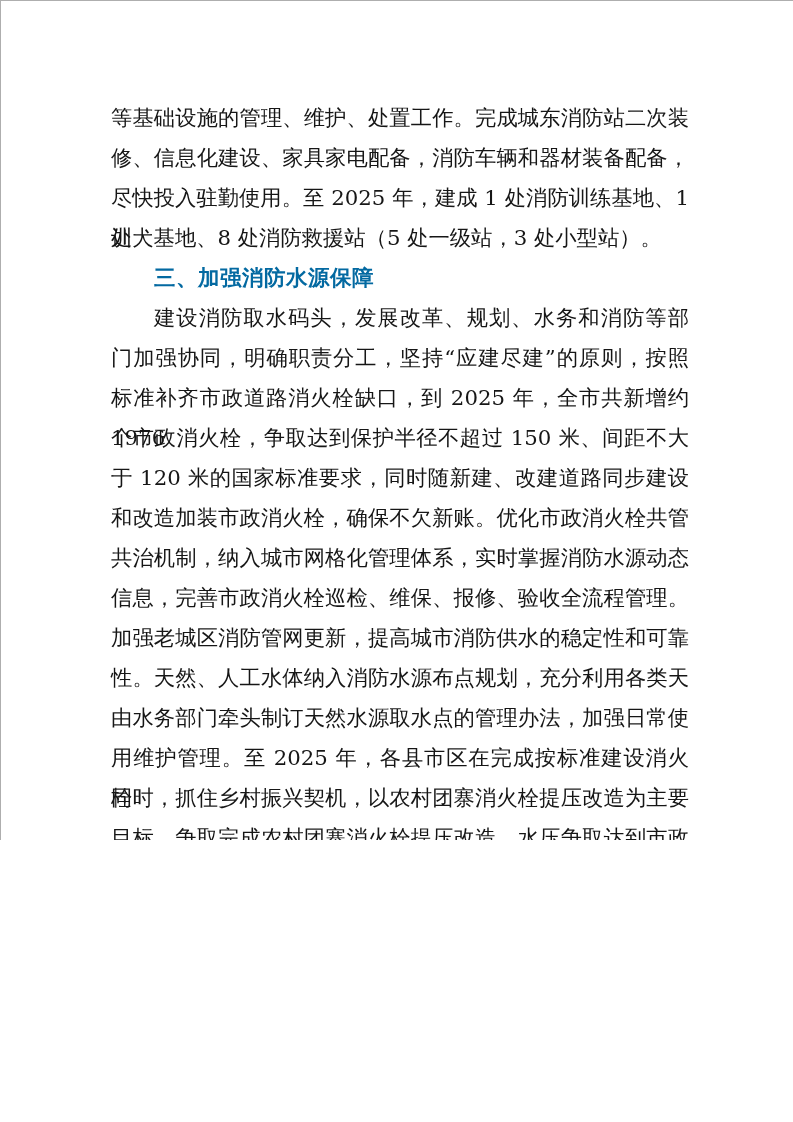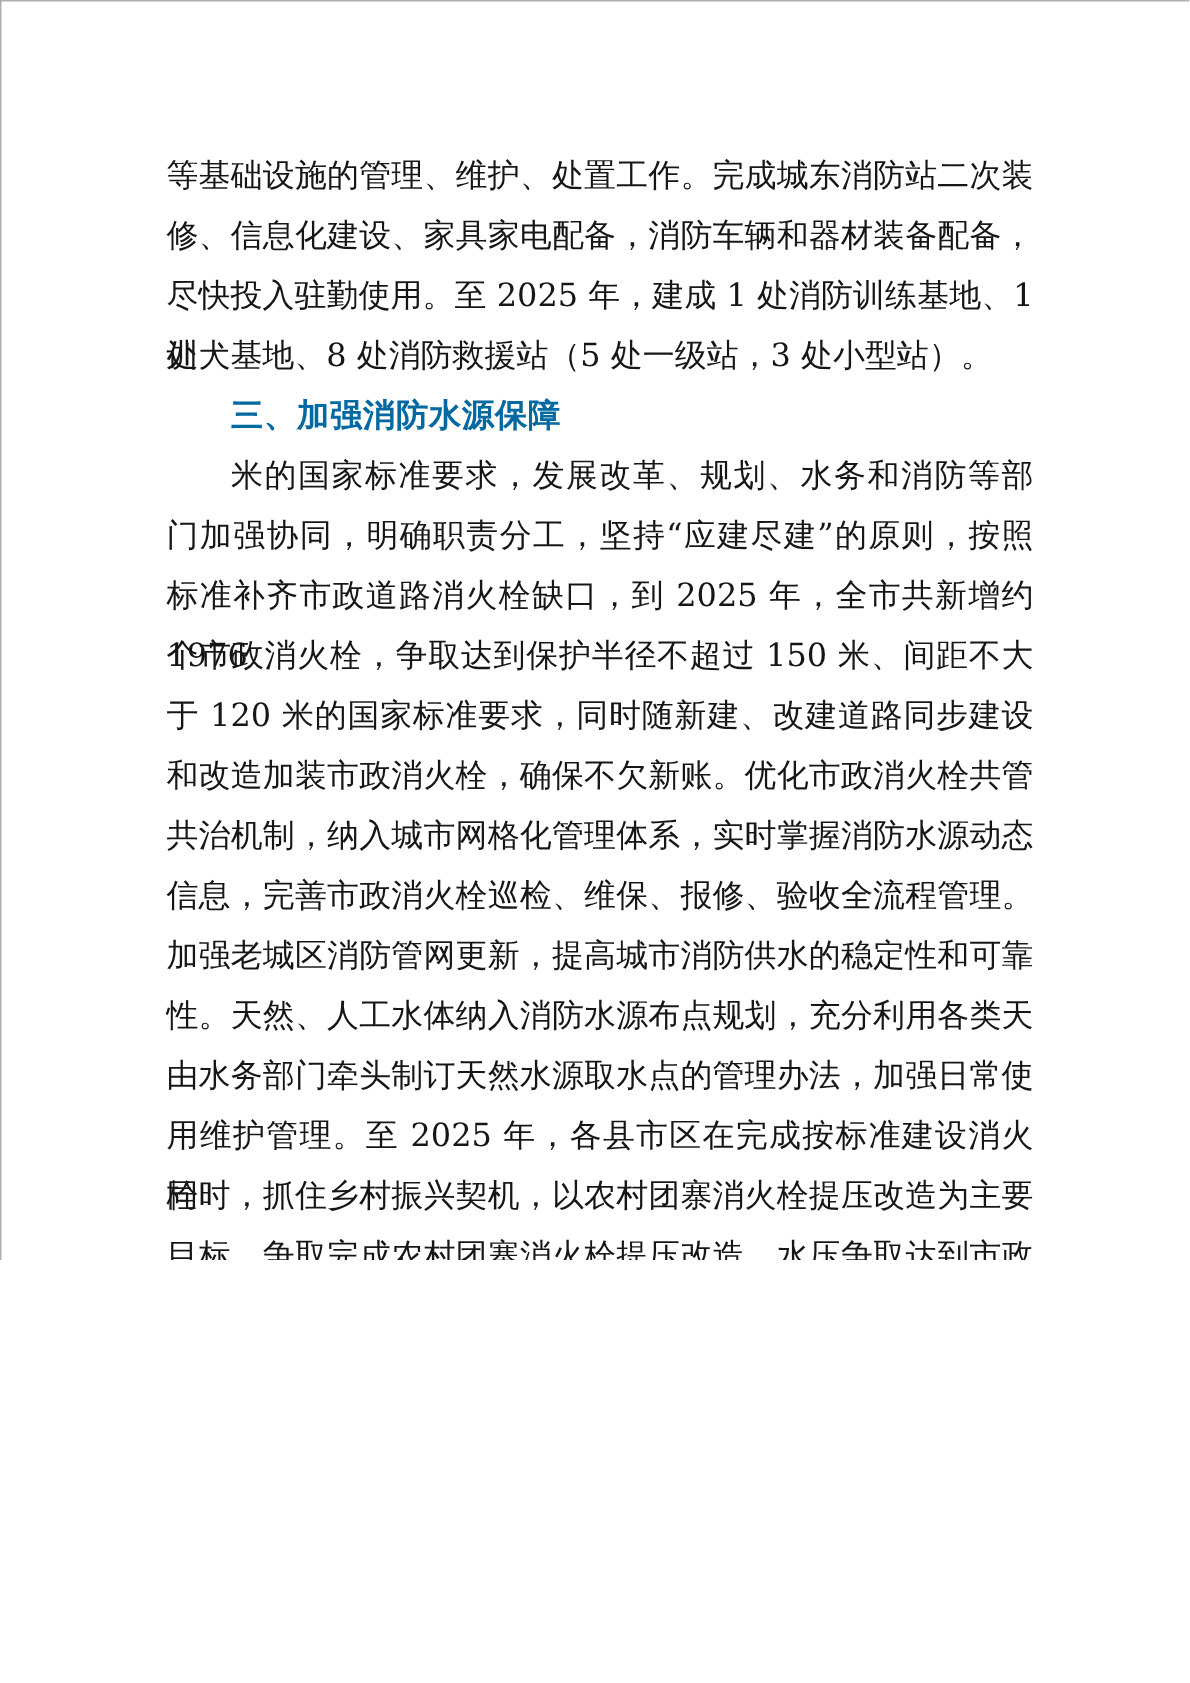--- a/index.html
+++ b/index.html
@@ -71,21 +71,21 @@
 </head>
 <body>
 
 <div class="page">
   <div class="content" id="doc-body">
       <div class="line">等基础设施的管理、维护、处置工作。完成城东消防站二次装</div>
       <div class="line">修、信息化建设、家具家电配备，消防车辆和器材装备配备，</div>
       <div class="line">尽快投入驻勤使用。至 2025 年，建成 1 处消防训练基地、1 处</div>
       <div class="line last">训犬基地、8 处消防救援站（5 处一级站，3 处小型站）。</div>
       <div class="heading-line">三、加强消防水源保障</div>
-      <div class="line indent">米的国家标准要求，发展改革、规划、水务和消防等部</div>
+      <div class="line indent">建设消防取水码头，发展改革、规划、水务和消防等部</div>
       <div class="line">门加强协同，明确职责分工，坚持“应建尽建”的原则，按照</div>
       <div class="line">标准补齐市政道路消火栓缺口，到 2025 年，全市共新增约 1976</div>
       <div class="line">个市政消火栓，争取达到保护半径不超过 150 米、间距不大</div>
       <div class="line">于 120 米的国家标准要求，同时随新建、改建道路同步建设</div>
       <div class="line">和改造加装市政消火栓，确保不欠新账。优化市政消火栓共管</div>
       <div class="line">共治机制，纳入城市网格化管理体系，实时掌握消防水源动态</div>
       <div class="line">信息，完善市政消火栓巡检、维保、报修、验收全流程管理。</div>
       <div class="line">加强老城区消防管网更新，提高城市消防供水的稳定性和可靠</div>
       <div class="line">性。天然、人工水体纳入消防水源布点规划，充分利用各类天</div>
       <div class="line">由水务部门牵头制订天然水源取水点的管理办法，加强日常使</div>

